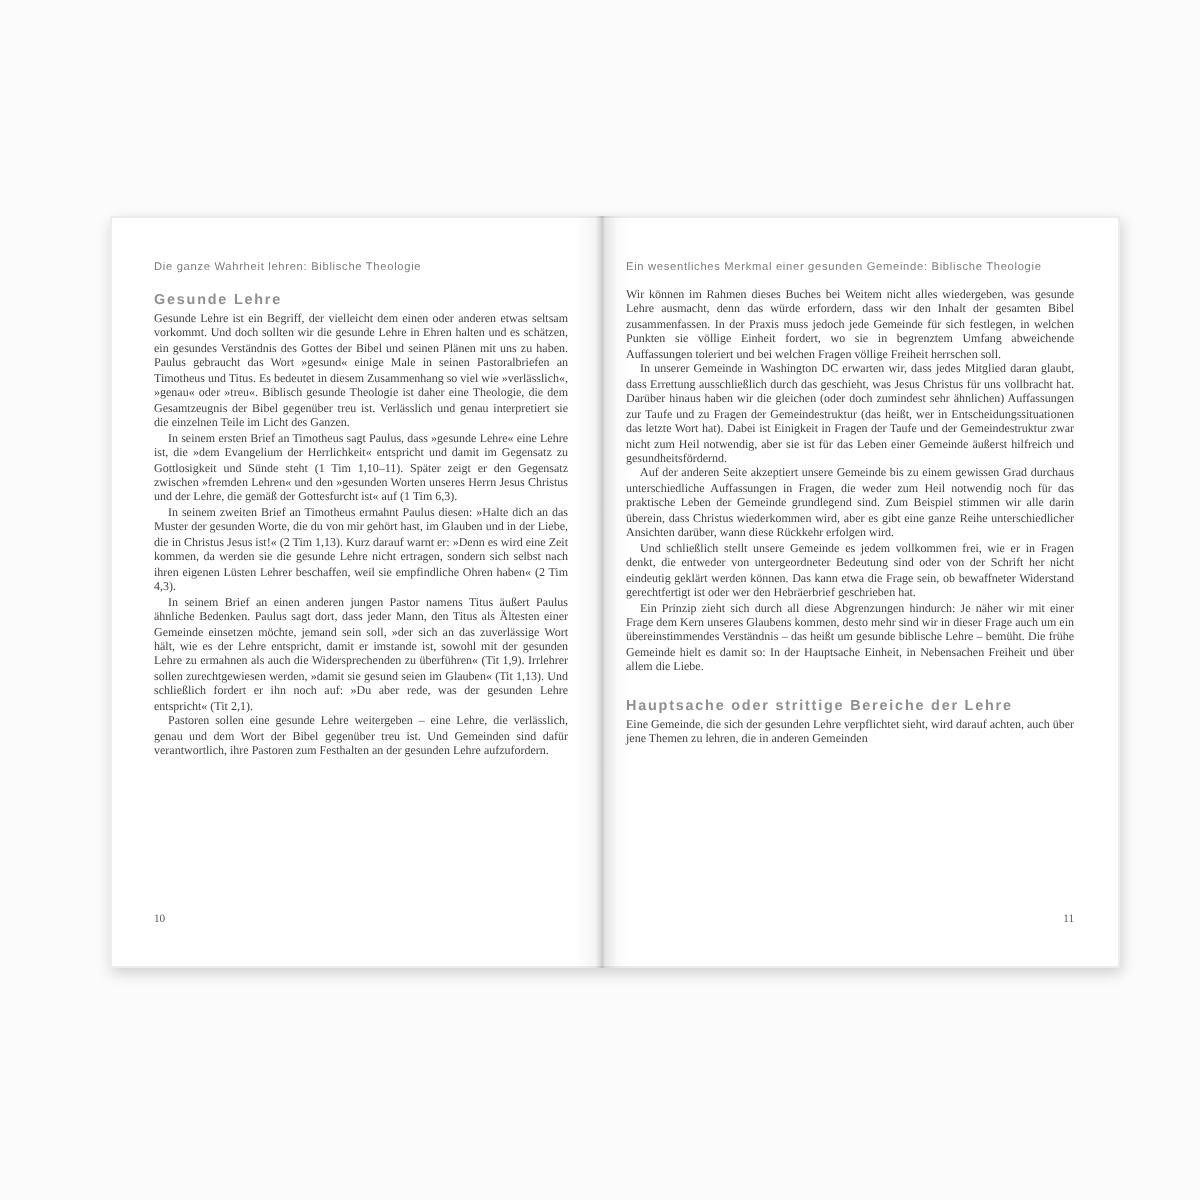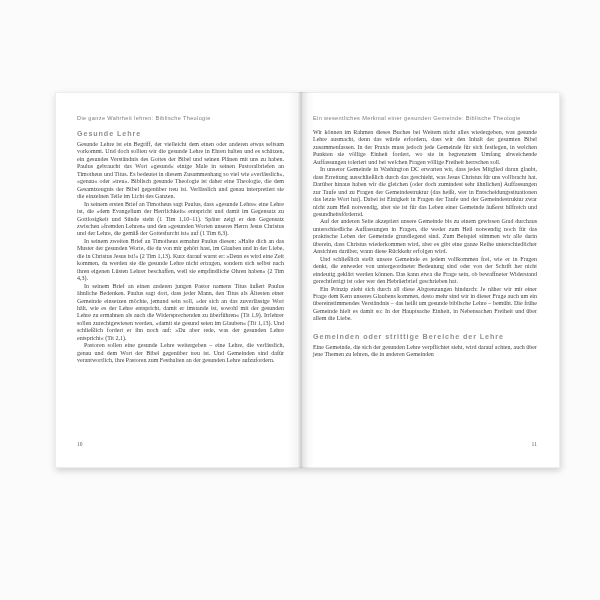--- a/index.html
+++ b/index.html
@@ -12,21 +12,21 @@
     overflow: hidden;
   }
   .stage {
     position: relative;
     width: 600px;
     height: 600px;
   }
   .spread {
     position: absolute;
     left: 55px;
-    top: 92px;
+    top: 108px;
     width: 505px;
     height: 376px;
     box-shadow: 0 3px 7px rgba(0,0,0,0.13), 3px 2px 6px rgba(0,0,0,0.05);
     background: #fdba74;
   }
   .page {
     position: absolute;
     top: 0;
     height: 100%;
     background: #fff;
@@ -122,21 +122,21 @@
 
     <div class="page page-right">
       <div class="running-head">Ein wesentliches Merkmal einer gesunden Gemeinde: Biblische Theologie</div>
 
       <p class="body">Wir können im Rahmen dieses Buches bei Weitem nicht alles wiedergeben, was gesunde Lehre ausmacht, denn das würde erfordern, dass wir den Inhalt der gesamten Bibel zusammenfassen. In der Praxis muss jedoch jede Gemeinde für sich festlegen, in welchen Punkten sie völlige Einheit fordert, wo sie in begrenztem Umfang abweichende Auffassungen toleriert und bei welchen Fragen völlige Freiheit herrschen soll.</p>
       <p class="body indent">In unserer Gemeinde in Washington DC erwarten wir, dass jedes Mitglied daran glaubt, dass Errettung ausschließlich durch das geschieht, was Jesus Christus für uns vollbracht hat. Darüber hinaus haben wir die gleichen (oder doch zumindest sehr ähnlichen) Auffassungen zur Taufe und zu Fragen der Gemeindestruktur (das heißt, wer in Entscheidungssituationen das letzte Wort hat). Dabei ist Einigkeit in Fragen der Taufe und der Gemeindestruktur zwar nicht zum Heil notwendig, aber sie ist für das Leben einer Gemeinde äußerst hilfreich und gesundheitsfördernd.</p>
       <p class="body indent">Auf der anderen Seite akzeptiert unsere Gemeinde bis zu einem gewissen Grad durchaus unterschiedliche Auffassungen in Fragen, die weder zum Heil notwendig noch für das praktische Leben der Gemeinde grundlegend sind. Zum Beispiel stimmen wir alle darin überein, dass Christus wiederkommen wird, aber es gibt eine ganze Reihe unterschiedlicher Ansichten darüber, wann diese Rückkehr erfolgen wird.</p>
       <p class="body indent">Und schließlich stellt unsere Gemeinde es jedem vollkommen frei, wie er in Fragen denkt, die entweder von untergeordneter Bedeutung sind oder von der Schrift her nicht eindeutig geklärt werden können. Das kann etwa die Frage sein, ob bewaffneter Widerstand gerechtfertigt ist oder wer den Hebräerbrief geschrieben hat.</p>
       <p class="body indent">Ein Prinzip zieht sich durch all diese Abgrenzungen hindurch: Je näher wir mit einer Frage dem Kern unseres Glaubens kommen, desto mehr sind wir in dieser Frage auch um ein übereinstimmendes Verständnis – das heißt um gesunde biblische Lehre – bemüht. Die frühe Gemeinde hielt es damit so: In der Hauptsache Einheit, in Nebensachen Freiheit und über allem die Liebe.</p>
 
-      <div class="section-heading">Gemeinden oder strittige Bereiche der Lehre</div>
+      <div class="section-heading">Hauptsache oder strittige Bereiche der Lehre</div>
       <p class="body">Eine Gemeinde, die sich der gesunden Lehre verpflichtet sieht, wird darauf achten, auch über jene Themen zu lehren, die in anderen Gemeinden</p>
 
       <div class="page-number">11</div>
     </div>
 
     <div class="spine"></div>
   </div>
 </div>
 
 </body></html>

